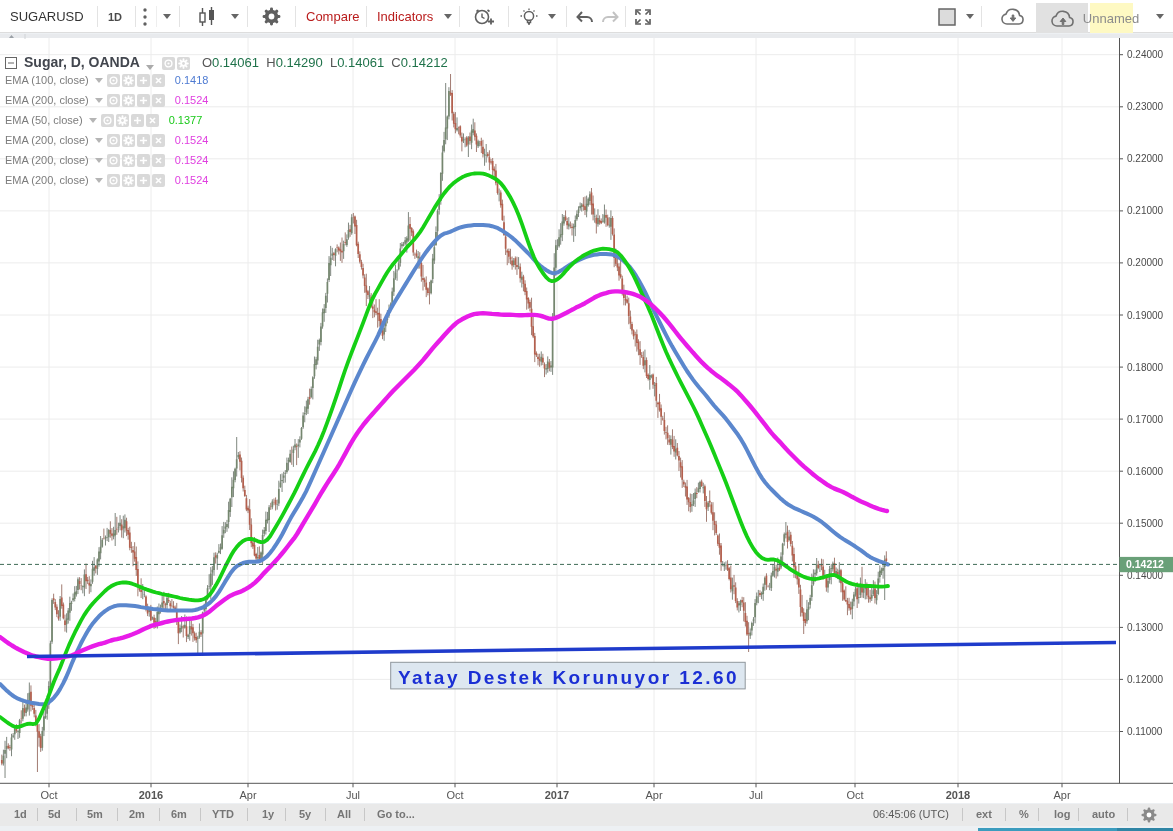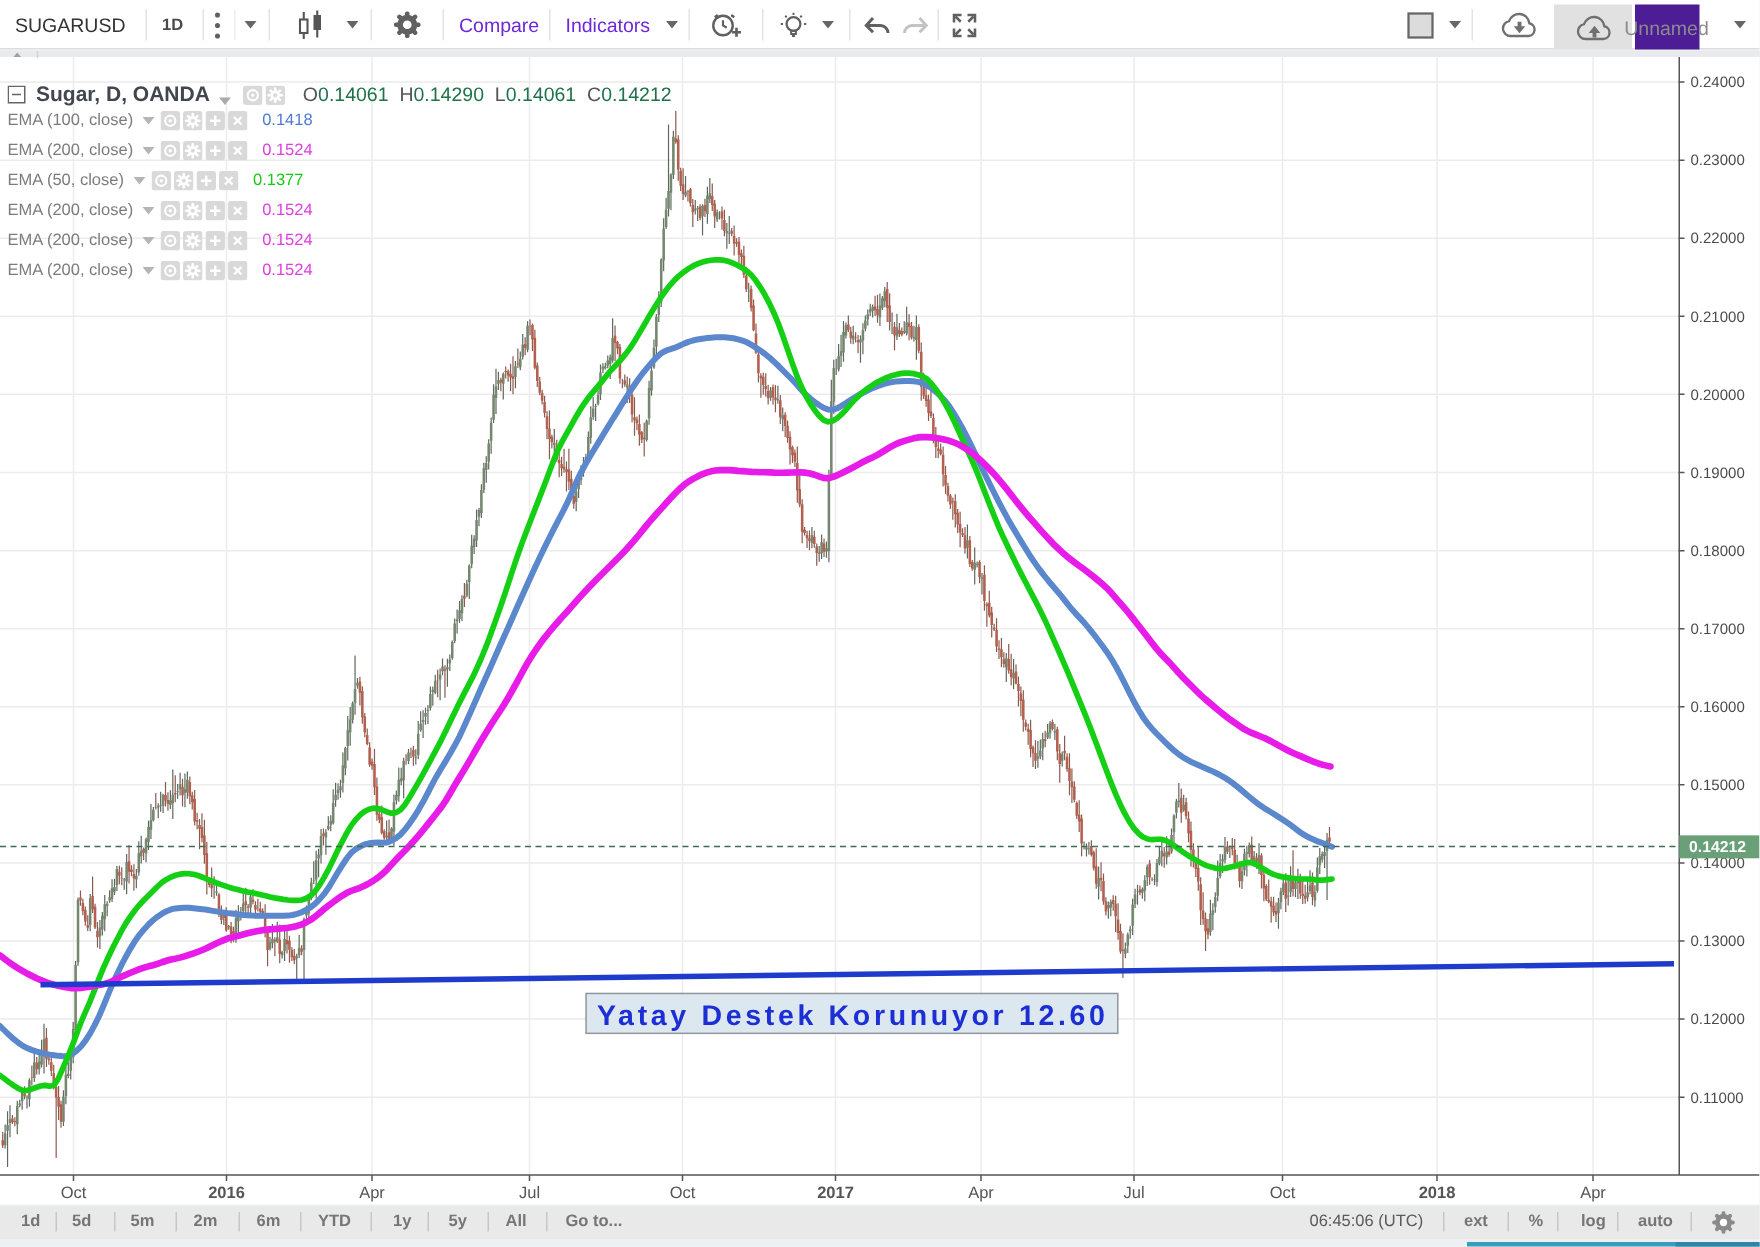--- a/index.html
+++ b/index.html
@@ -1,19 +1,19 @@
 <!DOCTYPE html>
 <html><head><meta charset="utf-8">
 <style>
 *{margin:0;padding:0;box-sizing:border-box}
 html,body{width:1173px;height:831px;overflow:hidden;font-family:"Liberation Sans",sans-serif;background:#edf0f3}
 .topbar{position:absolute;left:0;top:0;width:1173px;height:33px;background:#fff;border-bottom:1px solid #ddd}
 .tb-group{position:absolute;top:3px;height:27px;display:flex;align-items:center}
 .tb-sep{position:absolute;top:6px;height:21px;width:1px;background:#e3e3e3}
-.tb-txt{color:#6d28d9;font-size:13px}
+.tb-txt{color:#b91c1c;font-size:13px}
 .caret{width:0;height:0;border-left:4px solid transparent;border-right:4px solid transparent;border-top:5px solid #666;display:inline-block}
 .lg-row .caret{border-top-color:#b5b5b5}
 .chart{position:absolute;left:0;top:38px;width:1173px;height:765px;background:#fff}
 .collapser{position:absolute;left:0;top:33.5px;width:1173px;height:4.5px;background:#e8eaed}
 .legend{position:absolute;left:5px;top:50px}
 .lg-title{font-size:14px;color:#42464e;font-weight:bold}
 .lg-row{height:20px;display:flex;align-items:center;font-size:11px;color:#7c7c7c}
 .bottombar{position:absolute;left:0;top:804px;width:1173px;height:22px;background:#e9e9e9;color:#757575;font-size:11px;font-weight:bold}
 .bb-item{position:absolute;top:4px}
 .bb-sep{position:absolute;top:4px;width:1px;height:13px;background:#c7c7c7}
@@ -206,21 +206,21 @@
         <path d="M8 18a5 5 0 0 1-1-9.9 7 7 0 0 1 13.6 1.4A4.3 4.3 0 0 1 20 18z" fill="none" stroke="#707070" stroke-width="1.6"></path>
         <path d="M11.2 12h2v-3h1.6v3h2l-2.8 3.4z" fill="#707070" stroke="#707070" stroke-width="1"></path>
       </svg>
     </div>
   <div style="position:absolute;left:1036px;top:3px;width:52px;height:30px;background:#e1e1e1;display:flex;align-items:center;justify-content:center">
       <svg width="27" height="21" viewBox="0 0 27 21" style="">
         <path d="M8 18a5 5 0 0 1-1-9.9 7 7 0 0 1 13.6 1.4A4.3 4.3 0 0 1 20 18z" fill="none" stroke="#707070" stroke-width="1.6"></path>
         <path d="M11.2 13.5h2v3h1.6v-3h2L14 10z" fill="#707070" stroke="#707070" stroke-width="1"></path>
       </svg>
     </div>
-  <div style="position:absolute;left:1089.5px;top:3px;width:43px;height:30px;background:#4c1d95;display:flex;align-items:center;justify-content:center;color:#8b8b8b;font-size:13px">Unnamed</div>
+  <div style="position:absolute;left:1089.5px;top:3px;width:43px;height:30px;background:#fef9c3;display:flex;align-items:center;justify-content:center;color:#8b8b8b;font-size:13px">Unnamed</div>
   <div class="tb-group" style="left:1156px">
       <span class="caret"></span>
     </div>
 </div>
 <div class="collapser">
     <svg width="26" height="5" style="position:absolute;left:0;top:0">
       <path d="M9 4l2.5-3L14 4z" fill="#9aa0a6"></path>
       <path d="M25 0v5" stroke="#d0d3d6" stroke-width="1"></path>
     </svg>
   </div>

